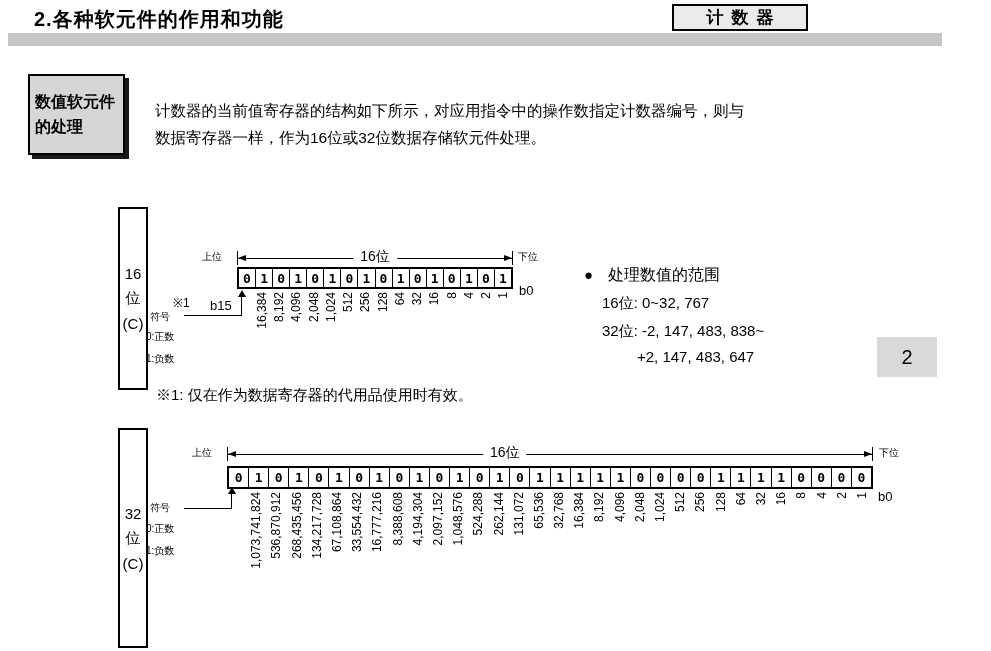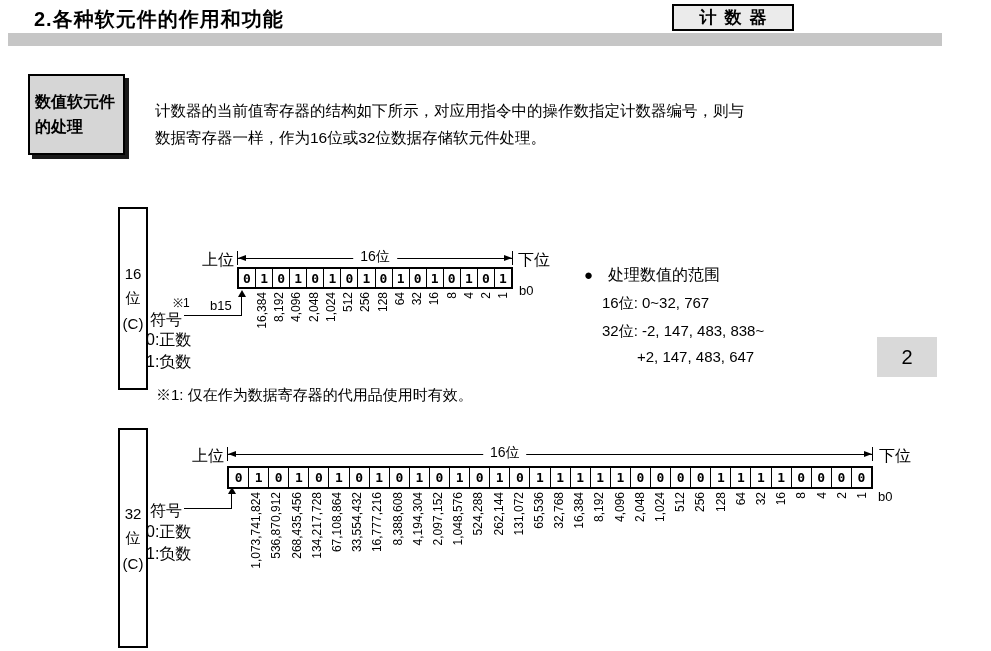--- a/index.html
+++ b/index.html
@@ -5,21 +5,21 @@
   * { margin:0; padding:0; box-sizing:border-box; }
   body { background:#fff; }
   .page {
     position:relative; width:991px; height:651px; background:#ffffff;
     font-family:"Liberation Sans", sans-serif; color:#000; overflow:hidden;
   }
   .abs { position:absolute; }
 
   .header-title { left:34px; top:6px; font-size:20px; font-weight:bold; letter-spacing:1px; }
   .tag-box {
-    left:672px; top:4px; width:122px; height:27px; border:2px solid #000; background:#ebebeb;
+    left:672px; top:4px; width:136px; height:27px; border:2px solid #000; background:#ebebeb;
     display:flex; align-items:center; justify-content:center;
     font-size:17px; font-weight:bold; letter-spacing:8px; padding-left:8px;
   }
   .gray-bar { left:8px; top:33px; width:934px; height:13px; background:#c6c6c6; }
 
   .topic-box {
     left:28px; top:74px; width:97px; height:81px; background:#d6d6d6;
     border:2px solid #000; box-shadow:4px 4px 0 0 #1a1a1a;
     display:flex; flex-direction:column; justify-content:center;
     padding-left:5px; font-size:16px; font-weight:bold; line-height:1.55;
@@ -54,21 +54,21 @@
   .span-arrow .bar.l { left:0; } .span-arrow .bar.r { right:0; }
   .span-arrow .head { position:absolute; top:4px; width:0; height:0;
     border-top:3.5px solid transparent; border-bottom:3.5px solid transparent; }
   .span-arrow .head.l { left:1px; border-right:8px solid #000; }
   .span-arrow .head.r { right:1px; border-left:8px solid #000; }
   .span-arrow .lbl { position:absolute; top:-3px; transform:translateX(-50%);
     background:#fff; padding:0 7px; font-size:14px; }
   .arrow16 { left:237px; top:251px; width:276px; }
   .arrow32 { left:227px; top:447px; width:646px; }
 
-  .small-lab { font-size:16px; }
+  .small-lab { font-size:10px; }
   .b-lab { font-size:13px; font-family:"Liberation Sans", sans-serif; }
 
   .elbow { border-right:1.5px solid #000; border-bottom:1.5px solid #000; }
   .elbow::after { content:""; position:absolute; top:-5px; right:-4.5px; width:0; height:0;
     border-left:4px solid transparent; border-right:4px solid transparent;
     border-bottom:7px solid #000; }
   .elbow16 { left:184px; top:295px; width:58px; height:21px; }
   .elbow32 { left:184px; top:492px; width:48px; height:17px; }
 
   .rotval {

